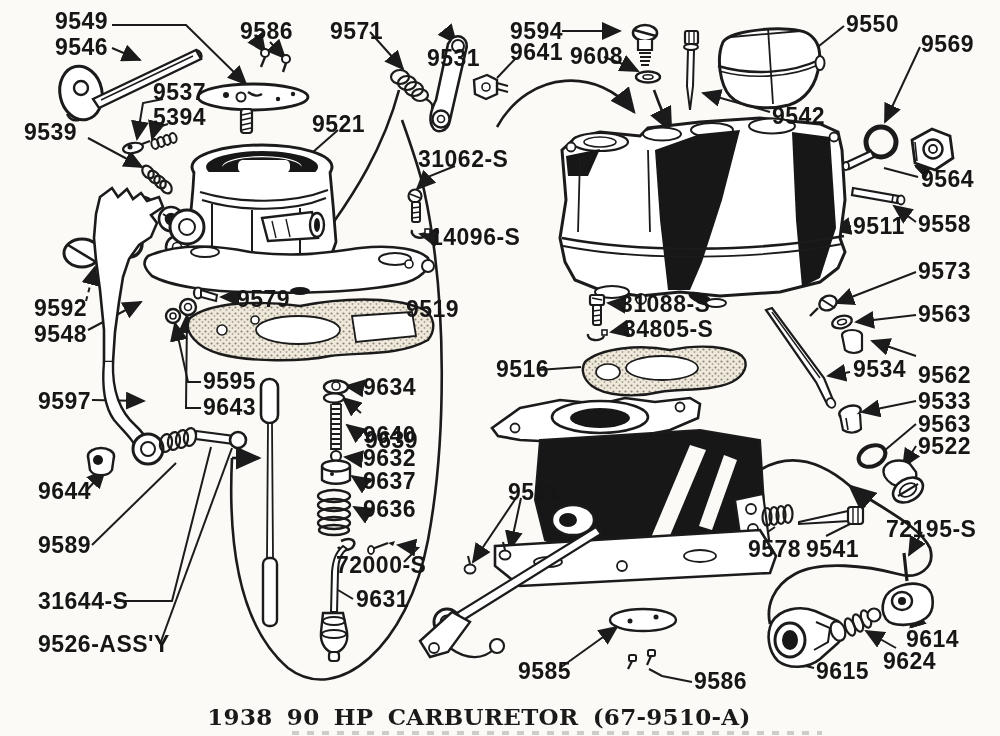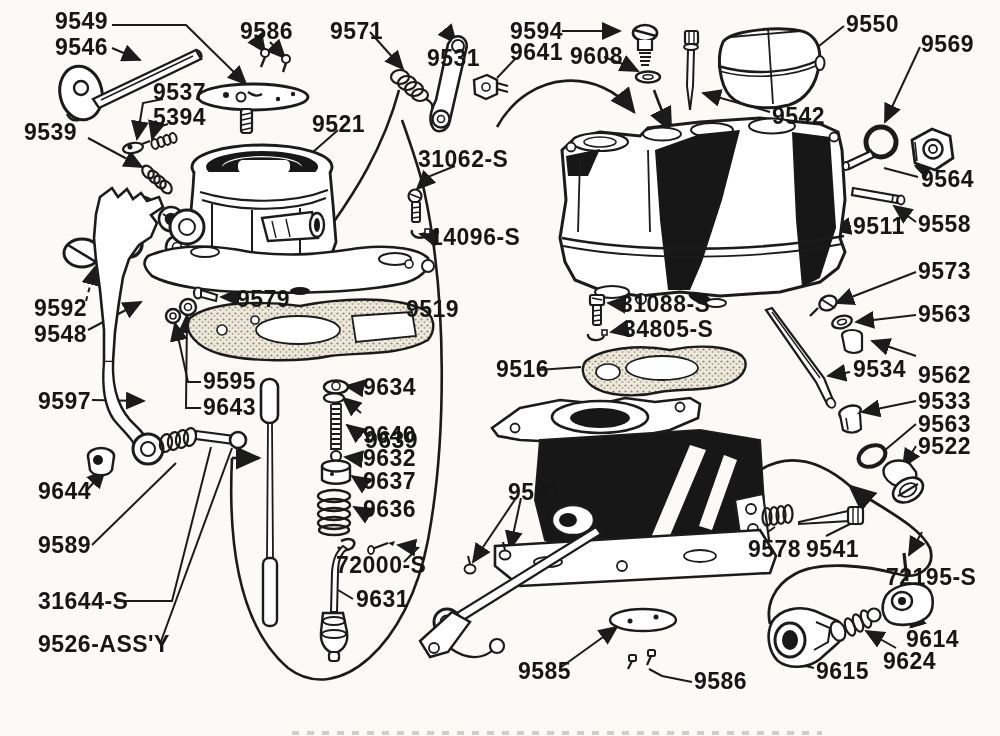--- a/index.html
+++ b/index.html
@@ -561,22 +561,23 @@
       <div class="lbl" style="left: 918px; top: 260px;">9573</div>
       <div class="lbl" style="left: 918px; top: 303px;">9563</div>
       <div class="lbl" style="left: 918px; top: 345px; margin-top: 19px;">9562</div>
       <div class="lbl" style="left: 853px; top: 358px;">9534</div>
       <div class="lbl" style="left: 918px; top: 390px;">9533</div>
       <div class="lbl" style="left: 918px; top: 413px;">9563</div>
       <div class="lbl" style="left: 918px; top: 435px;">9522</div>
       <div class="lbl" style="left: 508px; top: 481px;">9581</div>
       <div class="lbl" style="left: 748px; top: 538px;">9578</div>
       <div class="lbl" style="left: 806px; top: 538px;">9541</div>
-      <div class="lbl" style="left: 886px; top: 518px; margin-top: 48px;">72195-S</div>
+      <div class="lbl" style="left: 886px; top: 518px;">72195-S</div>
       <div class="lbl" style="left: 906px; top: 628px;">9614</div>
       <div class="lbl" style="left: 883px; top: 650px;">9624</div>
       <div class="lbl" style="left: 816px; top: 660px;">9615</div>
       <div class="lbl" style="left: 518px; top: 660px;">9585</div>
       <div class="lbl" style="left: 694px; top: 670px;">9586</div>
     </div>
 
+  <div id="caption">1938  90 HP CARBURETOR (67-9510-A)</div>
   <div id="cropped-line"></div>
 </div>
 
 </body></html>

